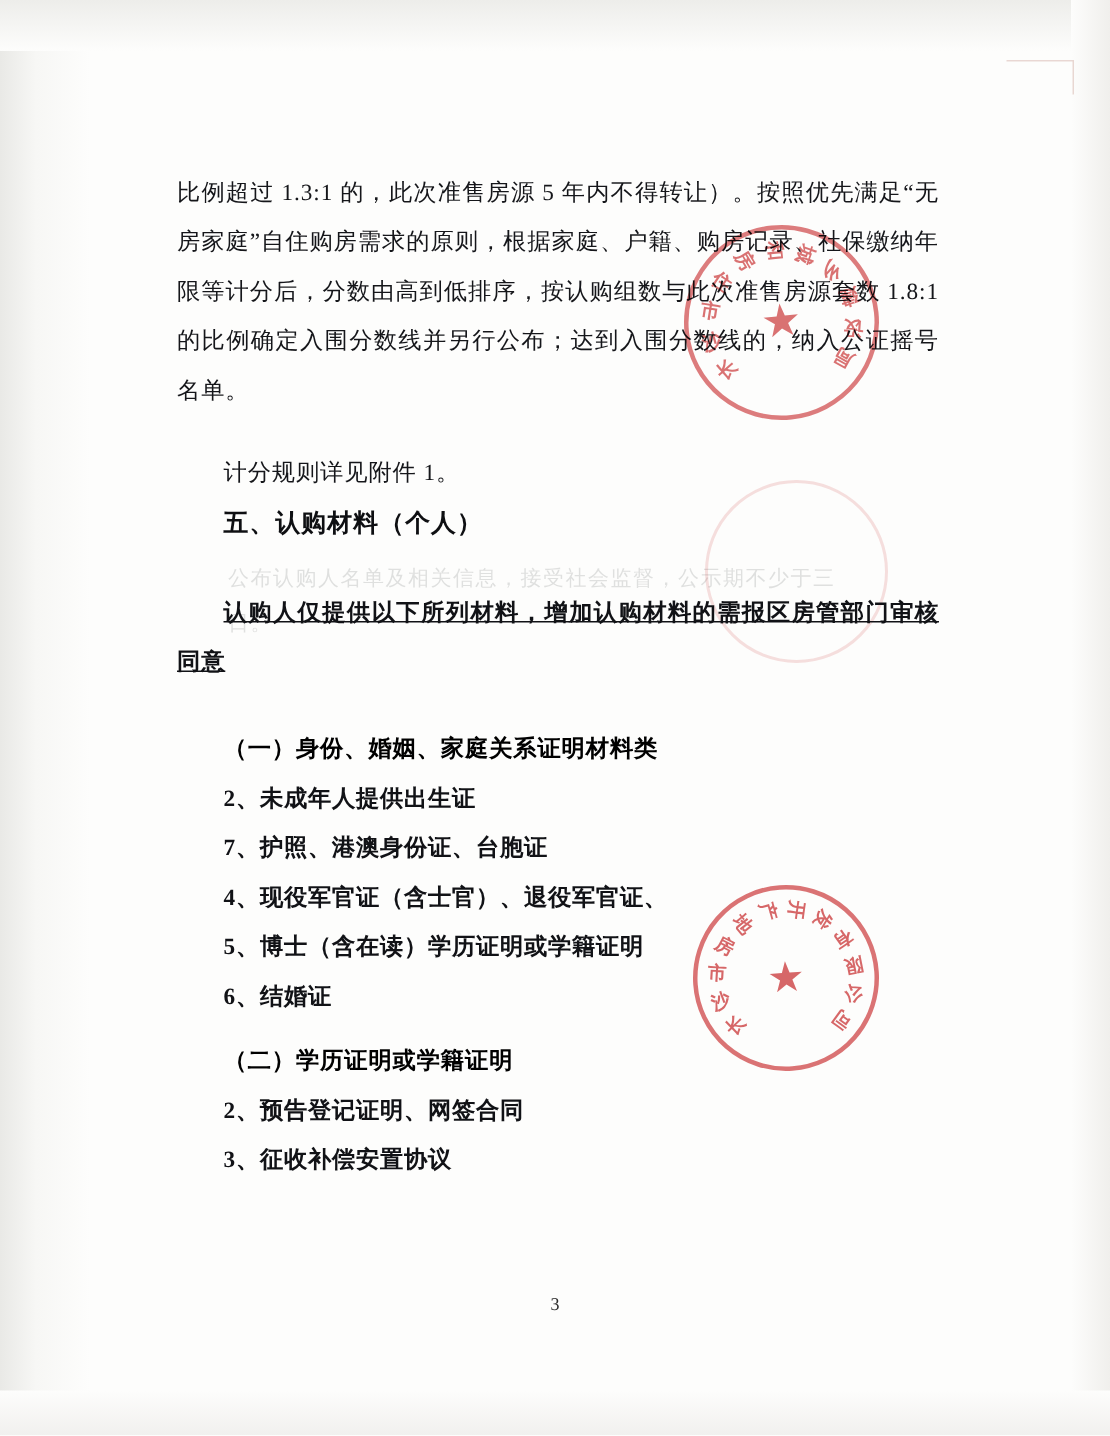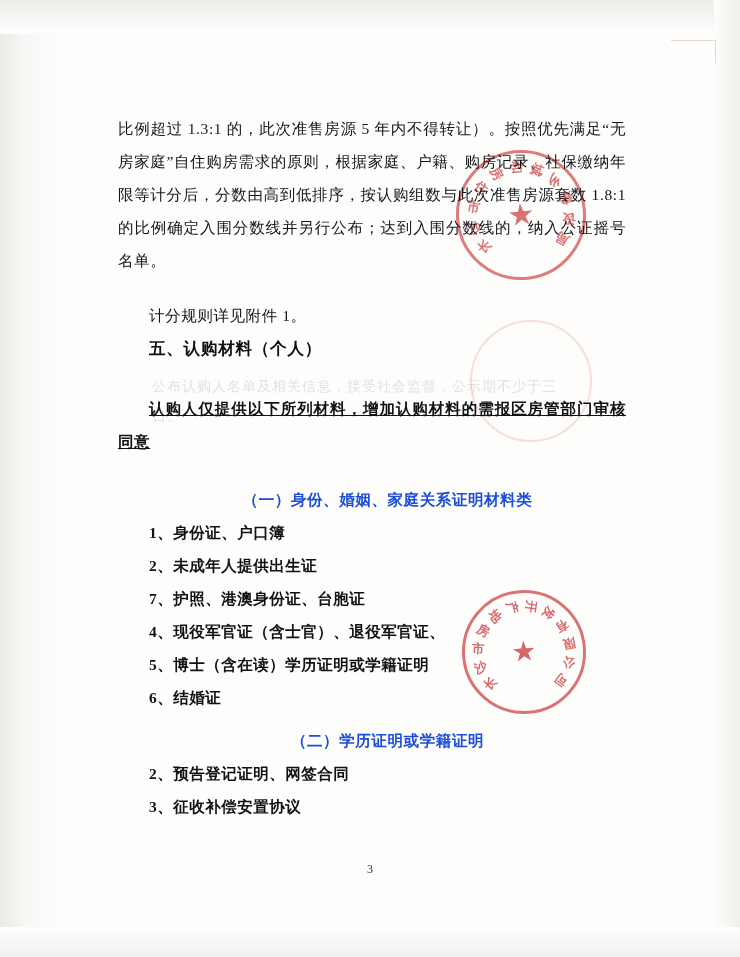--- a/index.html
+++ b/index.html
@@ -114,24 +114,23 @@
     text-align: justify;
   }
   .list-item.hang {
     text-indent: 31px;
   }
   .group-title {
     font-family: "Liberation Serif", serif;
     font-size: 15.5px;
     font-weight: bold;
     line-height: 33px;
-    color: #1d4ed8;
+    color: #000000;
     letter-spacing: .6px;
     text-indent: 31px;
-    text-align: center;
   }
   .page-number {
     position: absolute;
     left: 0;
     right: 0;
     top: 862px;
     text-align: center;
     font-family: "Liberation Serif", serif;
     font-size: 12px;
     color: #2a2a2a;
@@ -243,21 +242,20 @@
     <div class="heading">五、认购材料（个人）</div>
 
     <div class="gap-sm"></div>
 
     <p class="sub-heading">认购人仅提供以下所列材料，增加认购材料的需报区房管部门审核同意</p>
 
     <div class="gap-sm"></div>
 
     <div class="group-title">（一）身份、婚姻、家庭关系证明材料类</div>
 
-    <div class="list-item">1、身份证、户口簿</div>
     <div class="list-item">2、未成年人提供出生证</div>
     <div class="list-item">7、护照、港澳身份证、台胞证</div>
     <div class="list-item">4、现役军官证（含士官）、退役军官证、</div>
     <div class="list-item">5、博士（含在读）学历证明或学籍证明</div>
     <div class="list-item">6、结婚证</div>
 
     <div class="gap-sm"></div>
 
     <div class="group-title">（二）学历证明或学籍证明</div>
 

